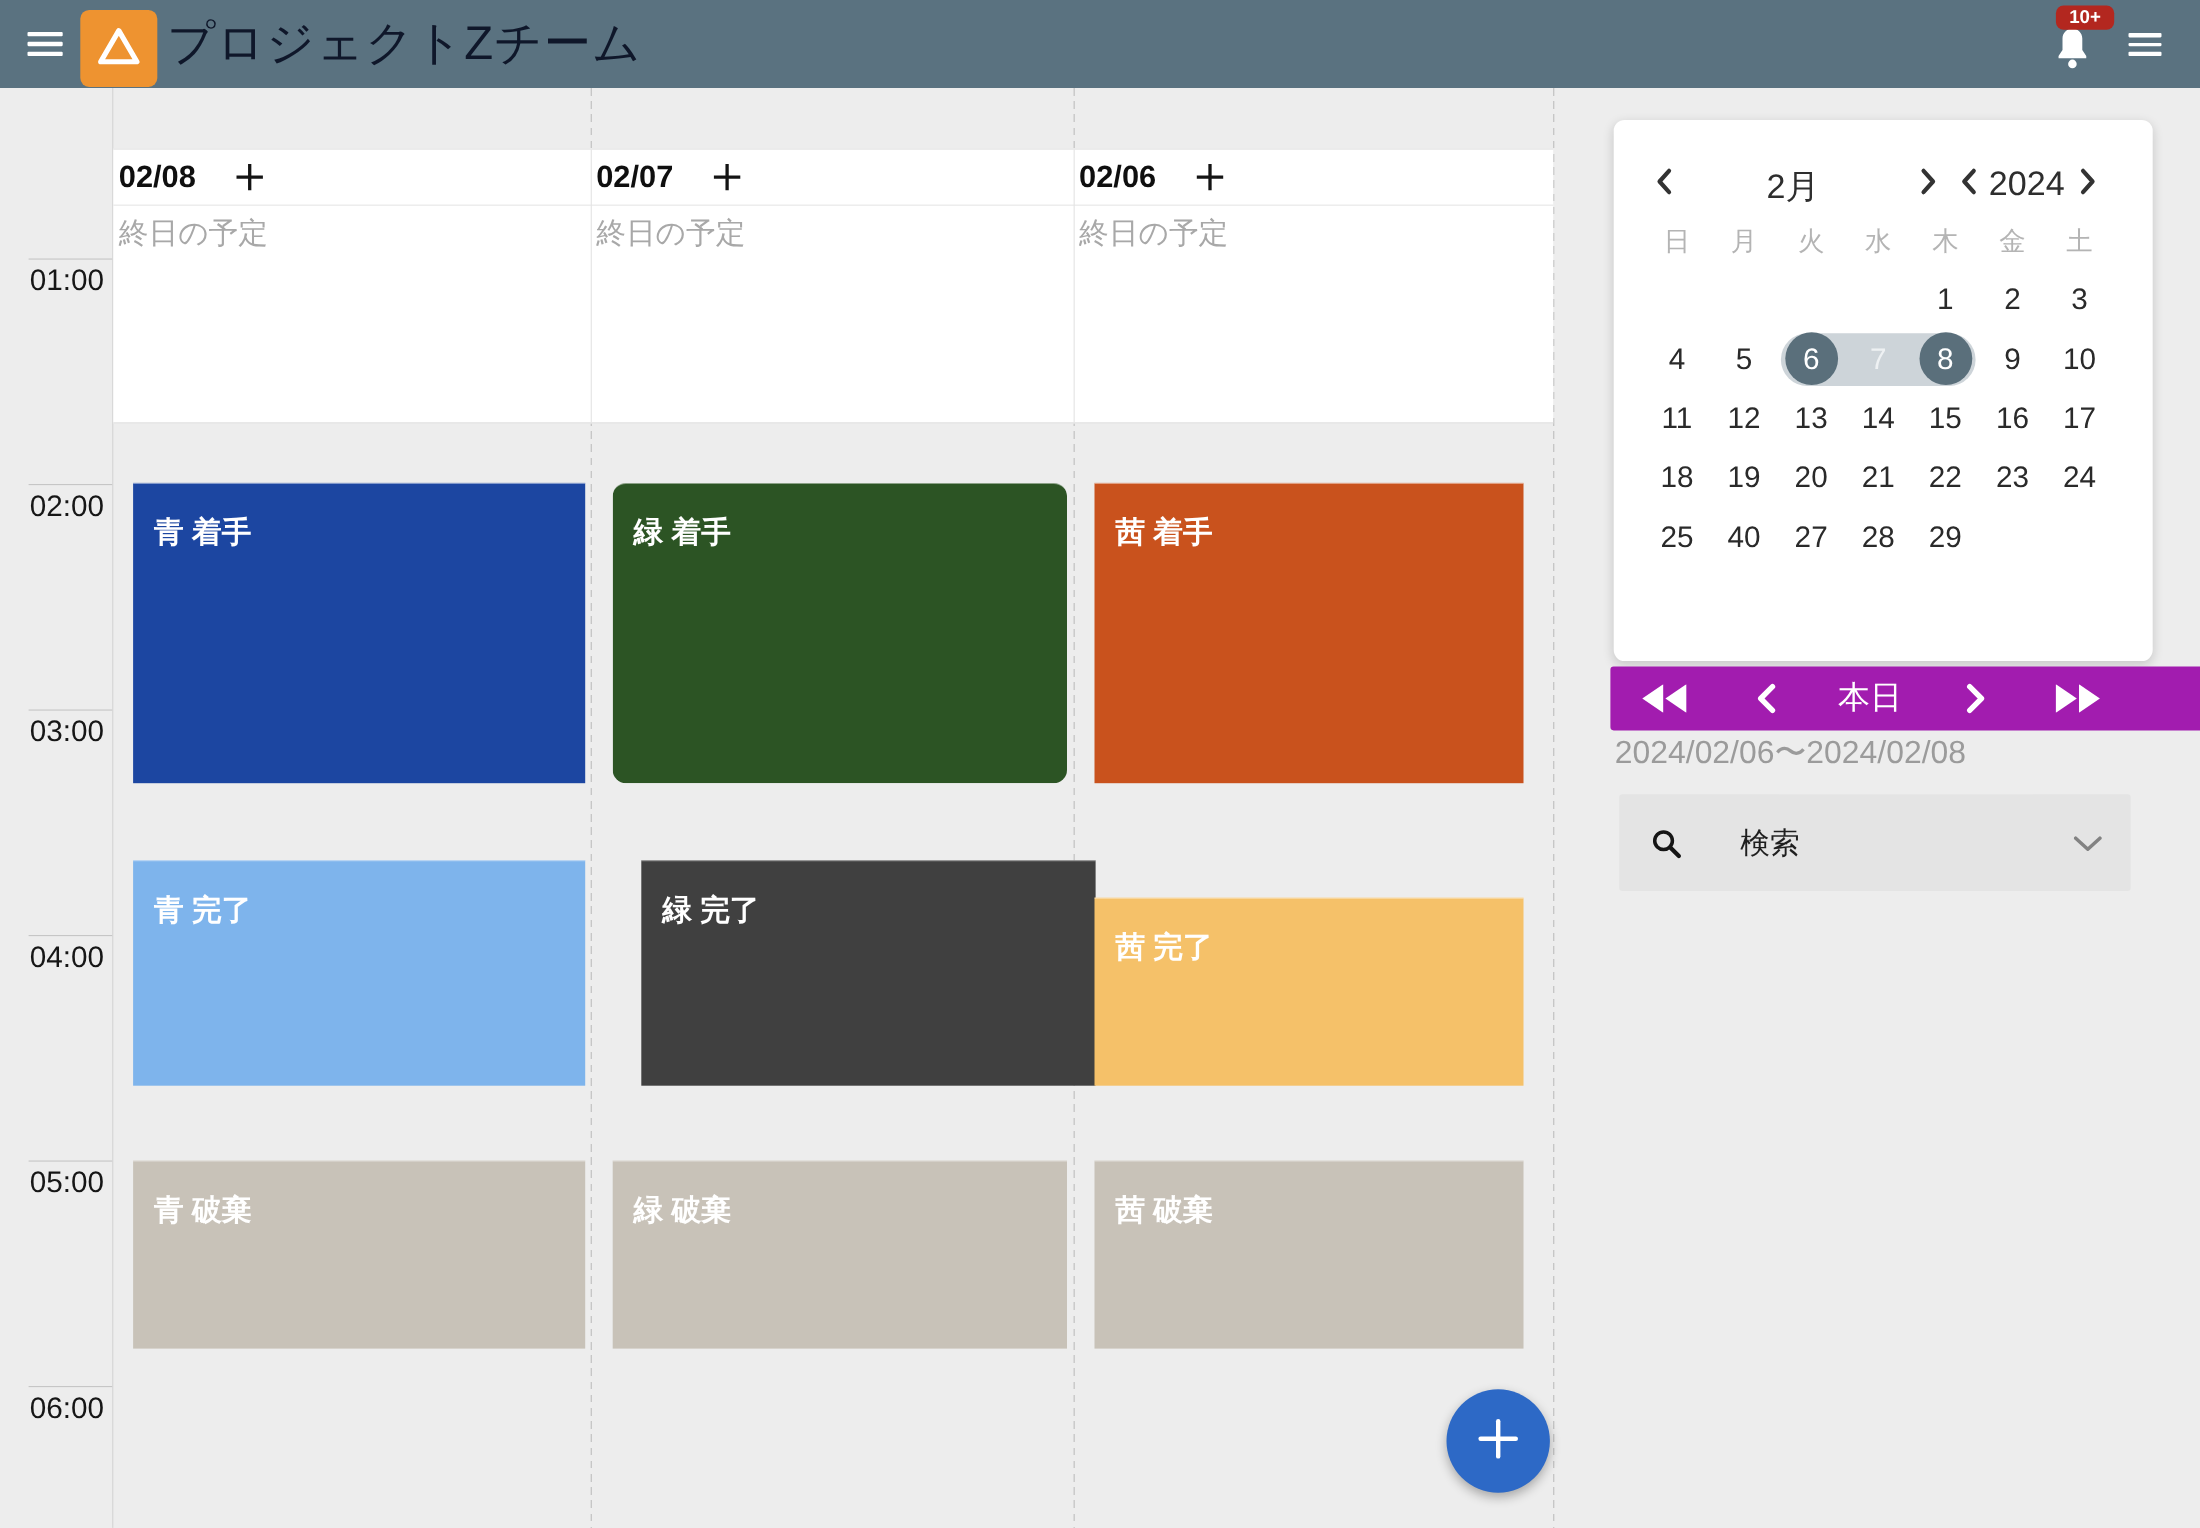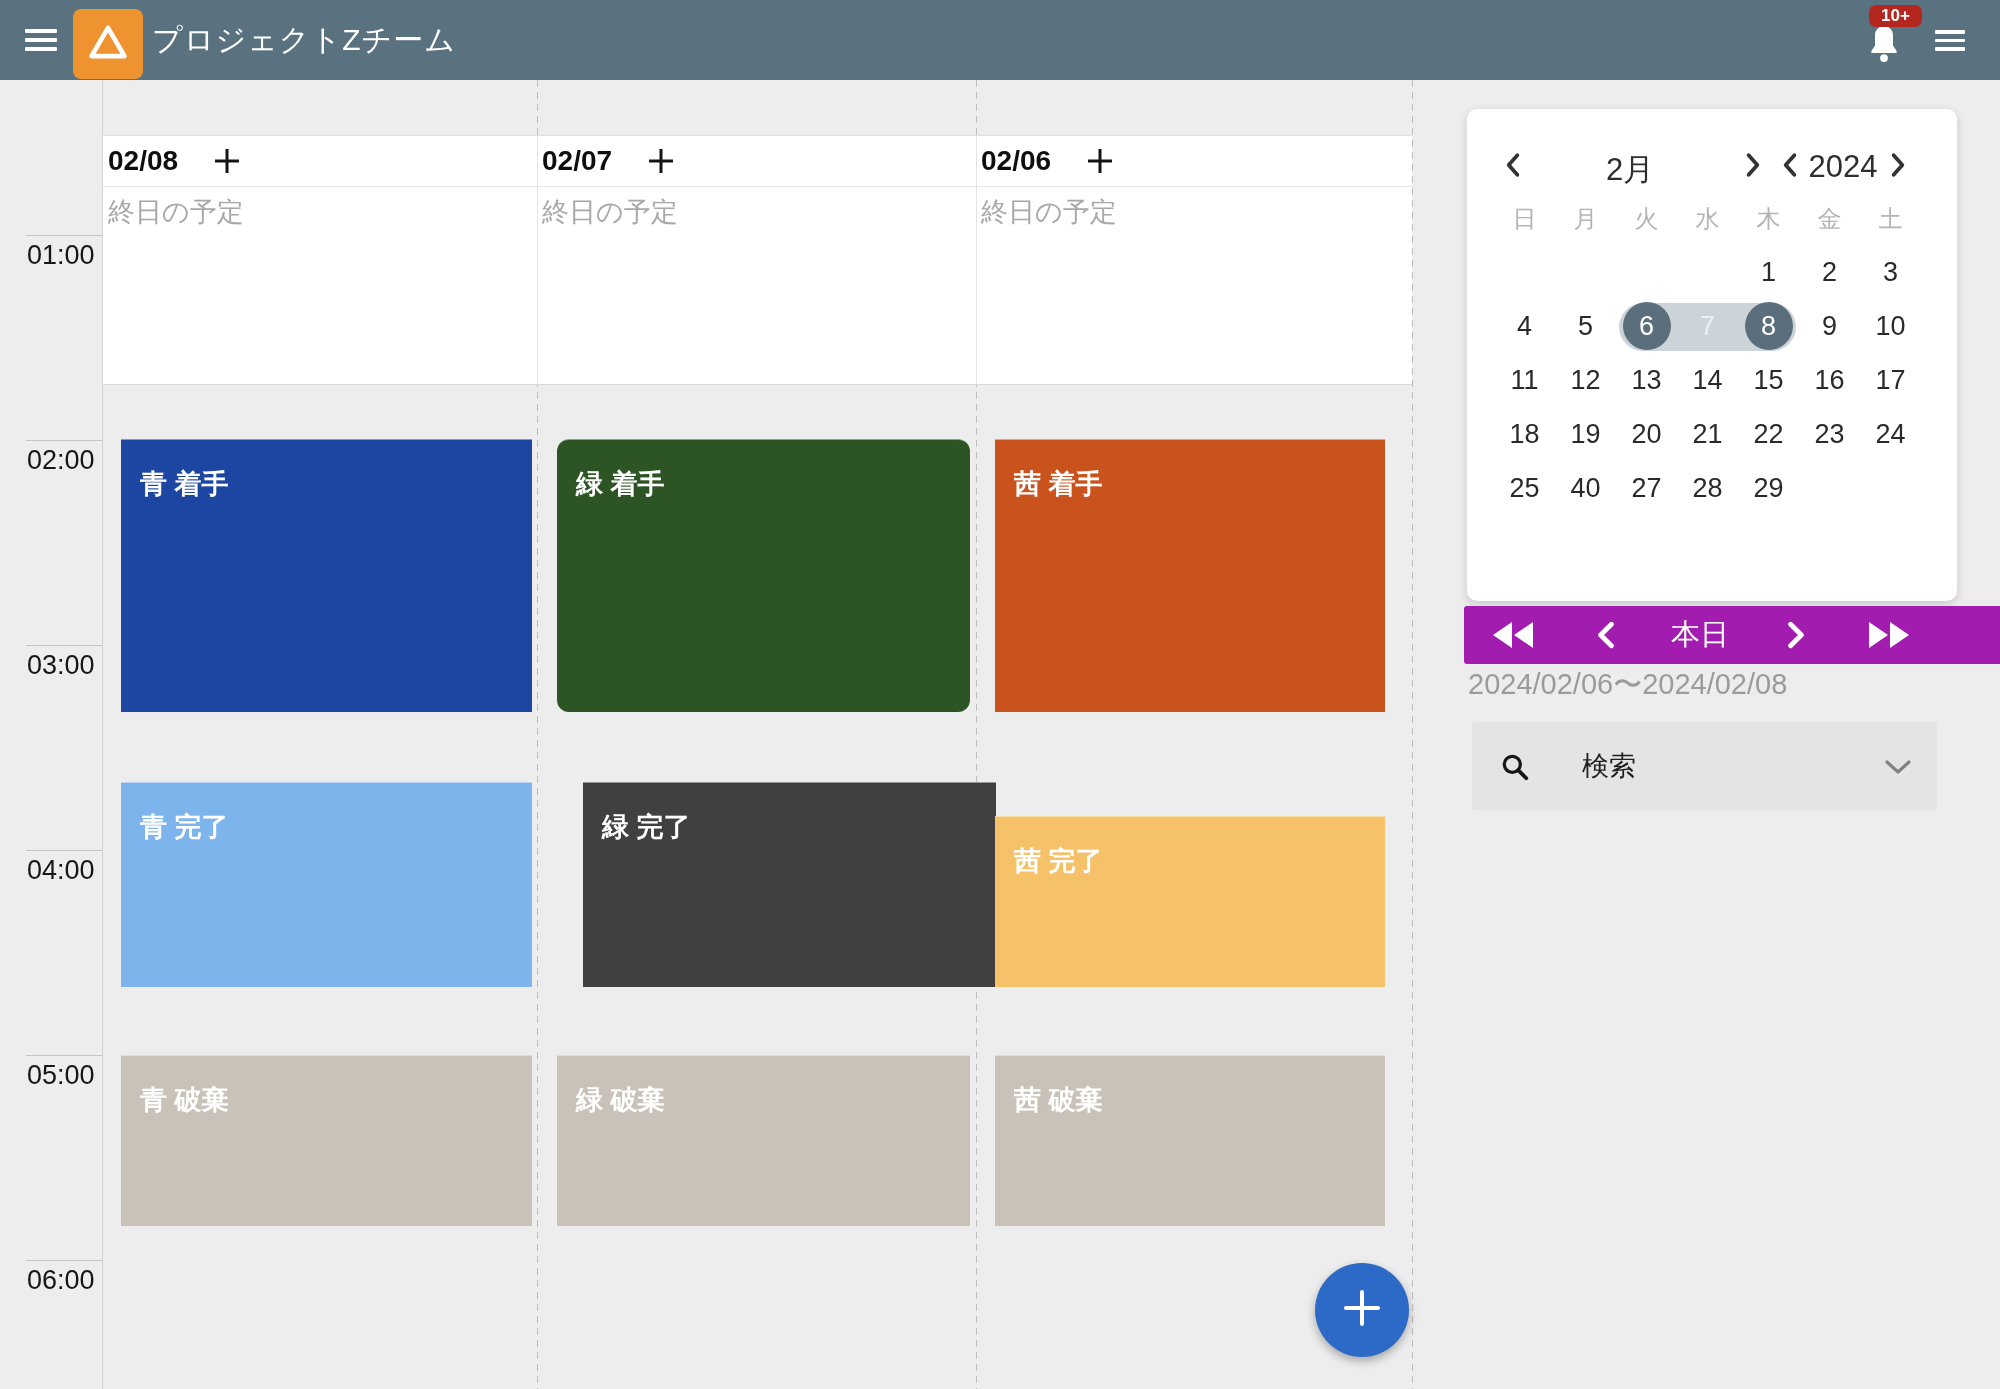--- a/index.html
+++ b/index.html
@@ -13,21 +13,21 @@
   }
   
   .appbar { position:absolute; left:0; top:0; width:2000px; height:80px; background:#5a7280; z-index:10; }
   .hbars { position:absolute; cursor:pointer; }
   .hbars span { display:block; background:#fff; border-radius:1px; }
   .hbars-left { left:25px; top:29px; width:32px; }
   .hbars-left span { width:32px; height:4px; margin-bottom:5px; }
   .hbars-right { left:1935px; top:30px; width:30px; }
   .hbars-right span { width:30px; height:3.5px; margin-bottom:5px; }
   .logo { position:absolute; left:73px; top:9px; width:70px; height:70px; background:#ee9330; border-radius:8px; display:flex; align-items:center; justify-content:center; }
-  .app-title { position:absolute; left:152px; top:0; height:80px; line-height:80px; font-size:30px; color:#ffffff; letter-spacing:1px; }
+  .app-title { position:absolute; left:152px; top:0; height:80px; line-height:80px; font-size:43px; color:#0f172a; letter-spacing:1px; }
   .bell-wrap { position:absolute; left:1866px; top:24px; width:36px; height:40px; cursor:pointer; }
   .badge { position:absolute; left:1869px; top:5px; width:53px; height:22px; background:#b3271f; border-radius:7px; color:#fff; font-size:17px; font-weight:bold; text-align:center; line-height:22px; z-index:11; }
   
   .gutter-line { position:absolute; left:102px; top:80px; width:1px; height:1309px; background:#d4d4d4; z-index:2; }
   .tick { position:absolute; left:26px; width:76px; height:1px; background:#c6c6c6; z-index:2; }
   .hour-label { position:absolute; left:27px; font-size:27px; color:#161616; z-index:2; }
   
   .vdash { position:absolute; top:80px; height:1309px; width:1px; z-index:1;
     background:repeating-linear-gradient(to bottom,#bdbdbd 0 7px,transparent 7px 12px); }
   
@@ -40,21 +40,21 @@
   .daycol-head .plus-btn { cursor:pointer; display:flex; align-items:center; }
   .allday-label { position:absolute; top:58px; font-size:27px; color:#a8a8a8; }
   
   .ev { position:absolute; z-index:4; border-top:1px solid rgba(255,255,255,.45); cursor:pointer;margin-left:16px; }
   .ev span { display:block; padding:26px 0 0 19px; font-size:27px; font-weight:bold; color:#fff; }
   
   .mc-card { position:absolute; left:1467px; top:109px; width:490px; height:492px; background:#fff; border-radius:10px;
     box-shadow:0 3px 10px rgba(0,0,0,.16); z-index:5; }
   .mc-nav { position:absolute; top:38px; width:36px; height:36px; display:flex; align-items:center; justify-content:center; cursor:pointer; }
   .mc-month { position:absolute; left:108px; top:40px; width:110px; text-align:center; font-size:31px; color:#2e2e2e; }
-  .mc-year  { position:absolute; left:341px; top:40px; width:70px; text-align:center; font-size:31px; color:#2e2e2e; }
+  .mc-year  { position:absolute; left:341px; top:40px; width:70px; font-size:31px; color:#2e2e2e; }
   .mc-dow { position:absolute; left:27px; top:94px; display:grid; grid-template-columns:repeat(7,61px); }
   .mc-dow span { text-align:center; font-size:24px; color:#b4b4b4; }
   .mc-grid { position:absolute; left:27px; top:136px; display:grid; grid-template-columns:repeat(7,61px); grid-auto-rows:54px; z-index:2; }
   .mc-cell { display:flex; align-items:center; justify-content:center; cursor:pointer; }
   .mc-cell span { font-size:27px; color:#2a2a2a; display:flex; align-items:center; justify-content:center; width:48px; height:48px; }
   .mc-cell.sel span { background:#5a6f7b; border-radius:50%; color:#fff; }
   .mc-cell.mid span { color:#eef1f3; }
   .mc-pill { position:absolute; left:152px; top:194px; width:177px; height:48px; border-radius:24px; background:#cdd4d9; z-index:1; }
   
   .range-nav { position:absolute; left:1464px; top:606px; width:558px; height:58px; background:#a21caf; border-radius:3px; z-index:5; }

